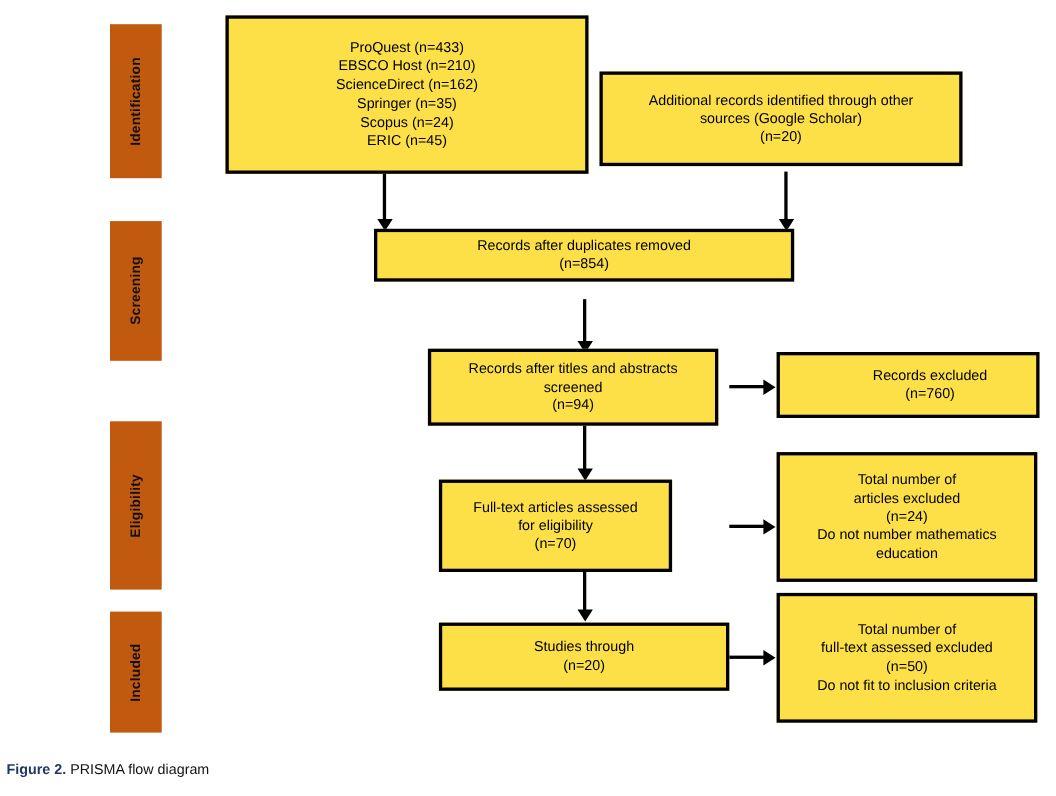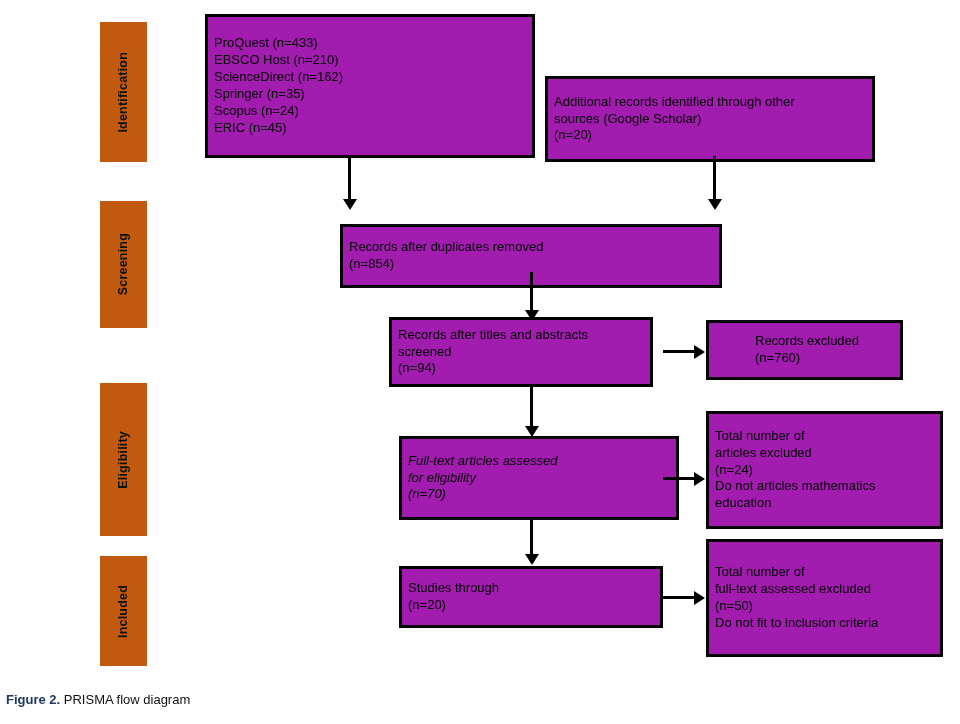--- a/index.html
+++ b/index.html
@@ -40,25 +40,26 @@
     writing-mode: vertical-rl;
     transform: rotate(180deg);
     white-space: nowrap;
     line-height: 1;
   }
 
   
   .node {
     position: absolute;
     border: 3px solid #000000;
-    background: #a21caf;
+    background: #fde047;
     box-sizing: border-box;
     display: flex;
     align-items: center;
     justify-content: center;
+    text-align: center;
   }
   .node .lines {
     width: 100%;
     padding: 0 6px;
     box-sizing: border-box;
     font-size: 13px;
     line-height: 1.30;
     color: #000000;
   }
   .node .lines div { white-space: nowrap; }
@@ -131,82 +132,82 @@
     <div class="lines">
       <div>ProQuest (n=433)</div>
       <div>EBSCO Host (n=210)</div>
       <div>ScienceDirect (n=162)</div>
       <div>Springer (n=35)</div>
       <div>Scopus (n=24)</div>
       <div>ERIC (n=45)</div>
     </div>
   </div>
 
-  <div class="node" style="left:545px; top:76px; width:330px; height:86px;">
+  <div class="node" style="left:545px; top:65px; width:330px; height:86px;">
     <div class="lines">
       <div>Additional records identified through other</div>
       <div>sources (Google Scholar)</div>
       <div>(n=20)</div>
     </div>
   </div>
 
   <div class="vline" style="left:348px; top:158px; height:48px;"></div>
   <div class="arrow-down" style="left:342.5px; top:199px;"></div>
 
   <div class="vline" style="left:713px; top:156px; height:50px;"></div>
   <div class="arrow-down" style="left:707.5px; top:199px;"></div>
 
-  <div class="node" style="left:340px; top:208px; width:382px; height:64px;margin-top:16px;">
+  <div class="node" style="left:340px; top:208px; width:382px; height:48px;">
     <div class="lines">
       <div>Records after duplicates removed</div>
       <div>(n=854)</div>
     </div>
   </div>
 
   <div class="vline" style="left:530px; top:272px; height:45px;"></div>
   <div class="arrow-down" style="left:524.5px; top:310px;"></div>
 
   <div class="node" style="left:389px; top:317px; width:264px; height:70px;">
     <div class="lines">
       <div>Records after titles and abstracts</div>
       <div>screened</div>
       <div>(n=94)</div>
     </div>
   </div>
 
   <div class="hline" style="left:663px; top:350px; width:34px;"></div>
   <div class="arrow-right" style="left:694px; top:344.5px;"></div>
 
-  <div class="node" style="left:706px; top:320px; width:197px; height:60px;padding-left:40px;">
+  <div class="node" style="left:706px; top:320px; width:239px; height:60px;padding-left:40px;">
     <div class="lines">
       <div>Records excluded</div>
       <div>(n=760)</div>
     </div>
   </div>
 
   <div class="vline" style="left:530px; top:387px; height:46px;"></div>
   <div class="arrow-down" style="left:524.5px; top:426px;"></div>
 
-  <div class="node" style="left:399px; top:436px; width:280px; height:84px;font-style:italic;">
+  <div class="node" style="left:399px; top:436px; width:212px; height:84px;">
     <div class="lines">
       <div>Full-text articles assessed</div>
       <div>for eligibility</div>
       <div>(n=70)</div>
     </div>
   </div>
 
   <div class="hline" style="left:663px; top:477px; width:34px;"></div>
   <div class="arrow-right" style="left:694px; top:471.5px;"></div>
 
   <div class="node" style="left:706px; top:411px; width:237px; height:118px;">
     <div class="lines">
       <div>Total number of</div>
       <div>articles excluded</div>
       <div>(n=24)</div>
-      <div>Do not articles mathematics</div>
+      <div>Do not number mathematics</div>
       <div>education</div>
     </div>
   </div>
 
   <div class="vline" style="left:530px; top:520px; height:40px;"></div>
   <div class="arrow-down" style="left:524.5px; top:554px;"></div>
 
   <div class="node" style="left:399px; top:566px; width:264px; height:62px;">
     <div class="lines">
       <div>Studies through</div>

